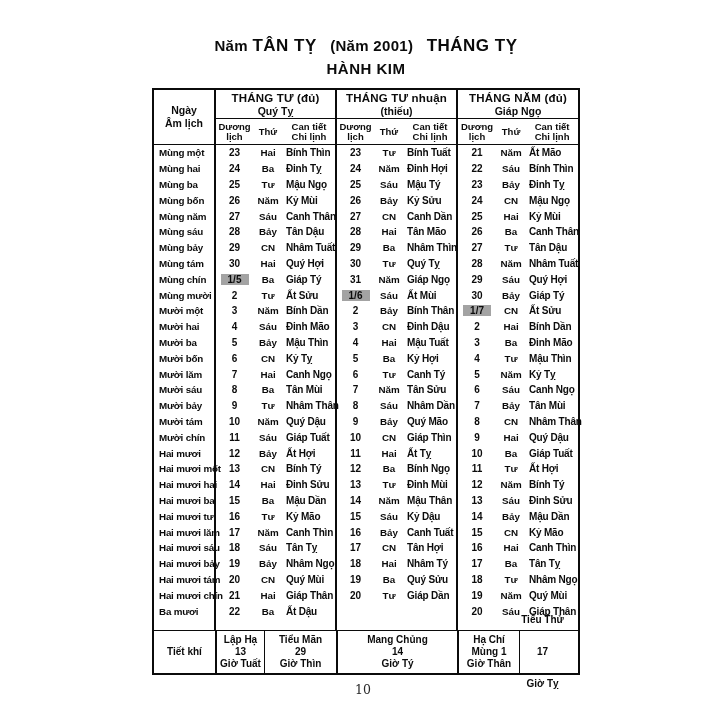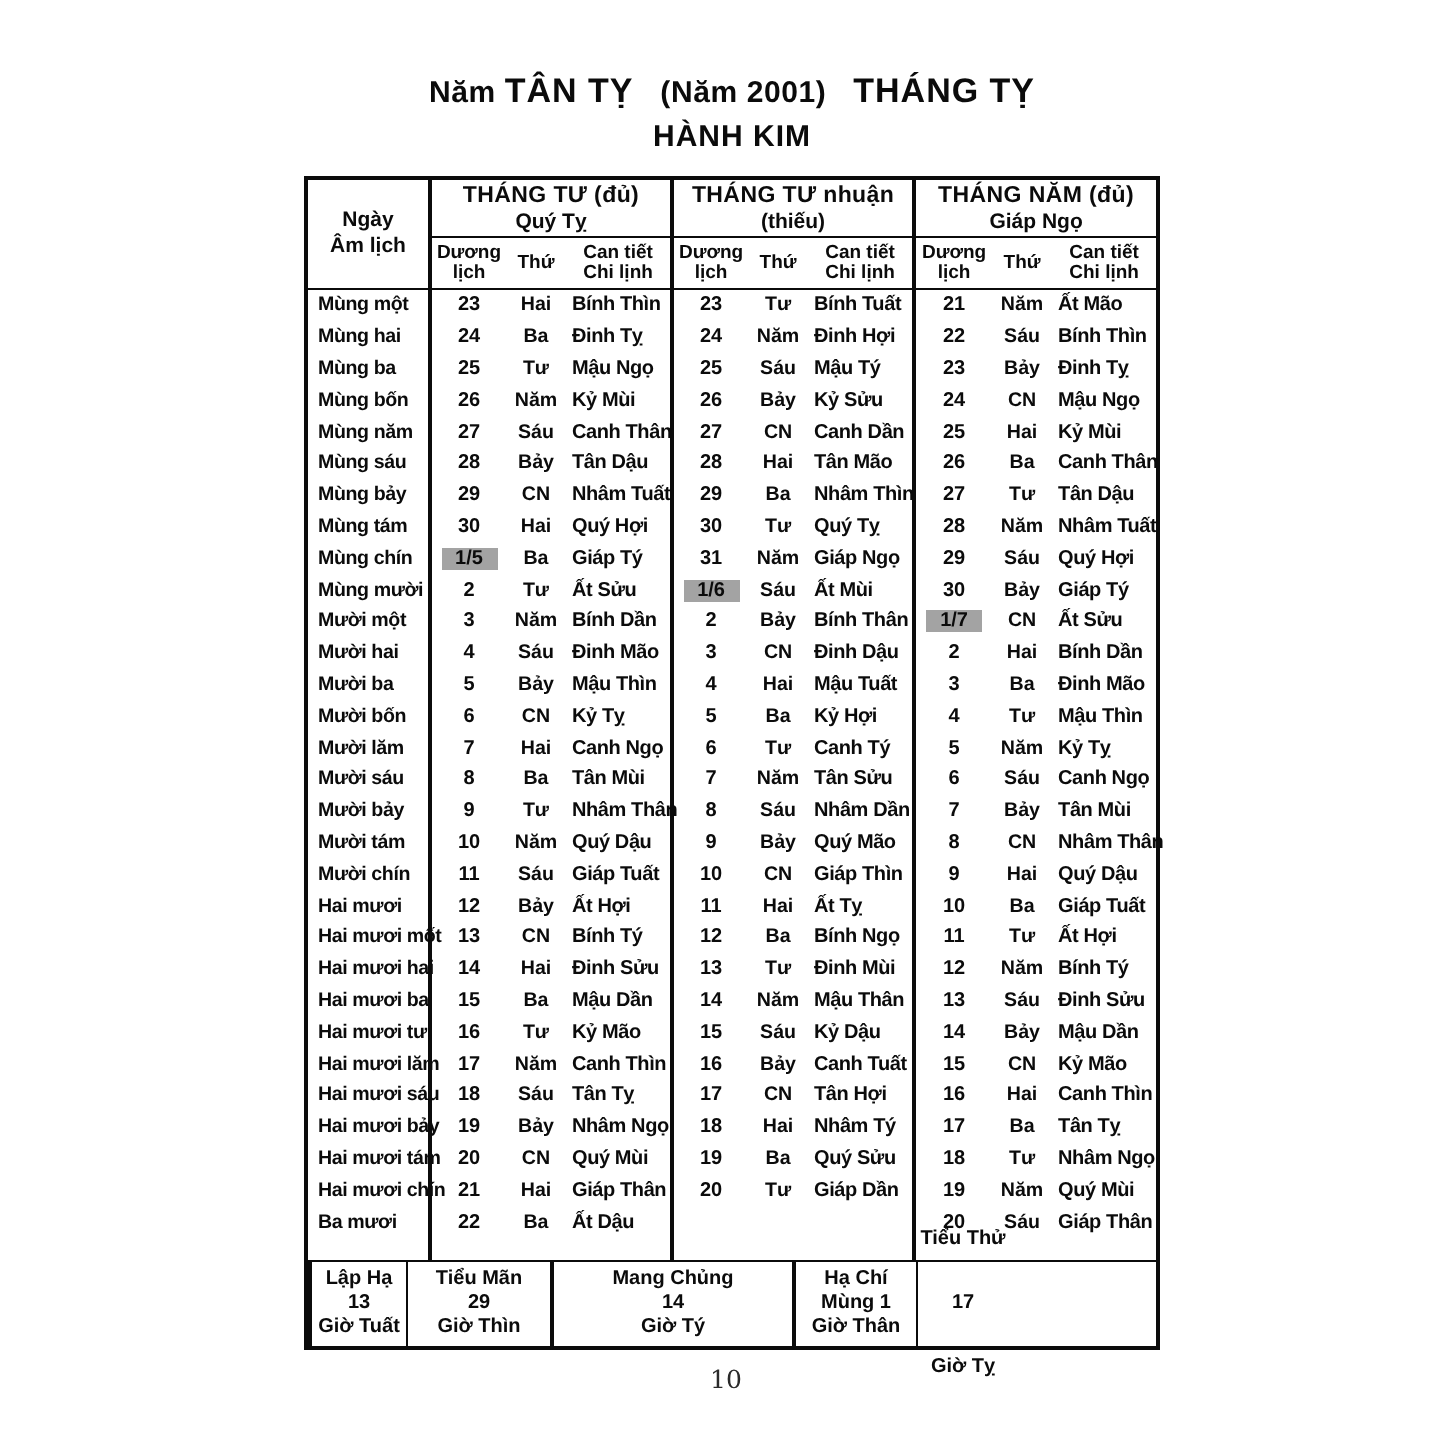--- a/index.html
+++ b/index.html
@@ -470,20 +470,21 @@
         <tr class="spacer">
           <td colspan="1" class=""></td>
           <td colspan="3" class="vsep"></td>
           <td colspan="3" class="vsep"></td>
           <td colspan="3" class="vsep"></td>
         </tr>
       </tbody>
   </table>
 
   <div class="footer">
+    <div class="fcell f-label">Tiết khí</div>
     <div class="fcell f-c1">
       <span>Lập Hạ</span>
       <span>13</span>
       <span>Giờ Tuất</span>
     </div>
     <div class="fcell f-c2">
       <span>Tiểu Mãn</span>
       <span>29</span>
       <span>Giờ Thìn</span>
     </div>

